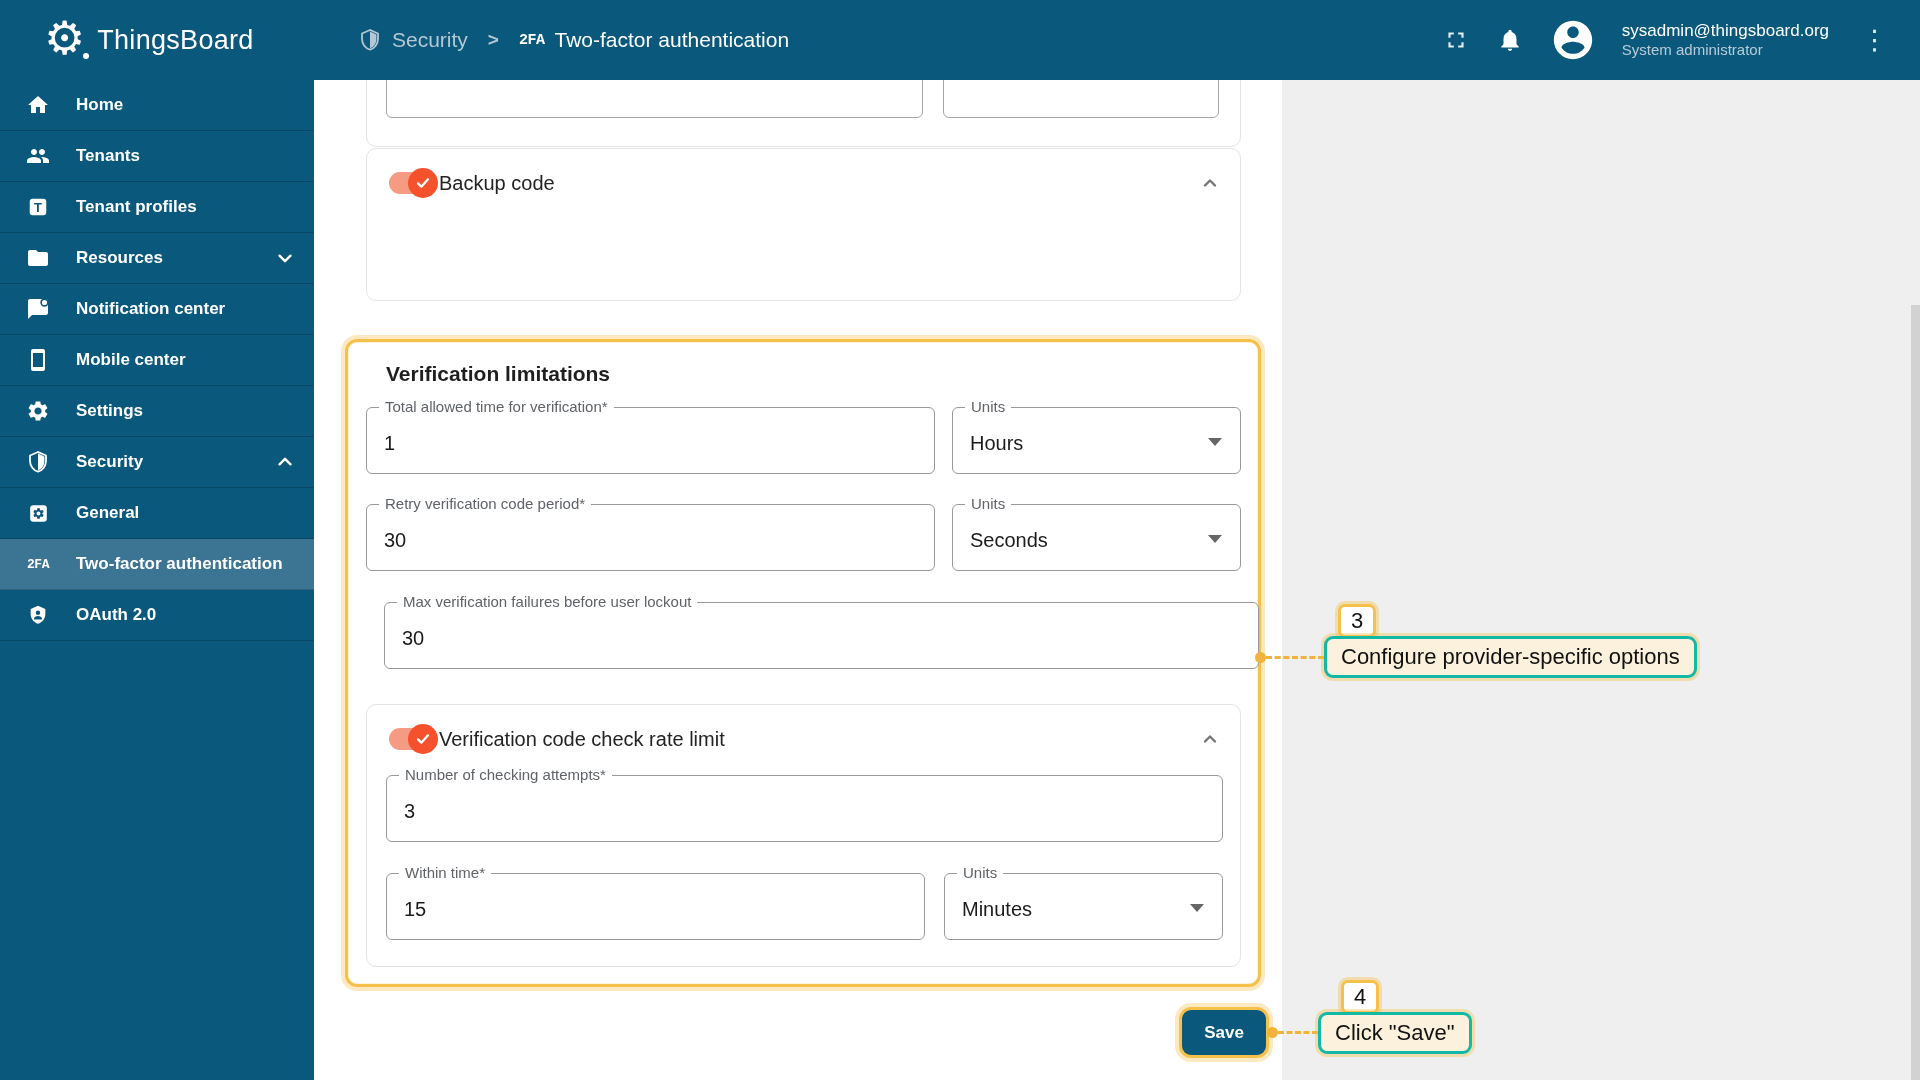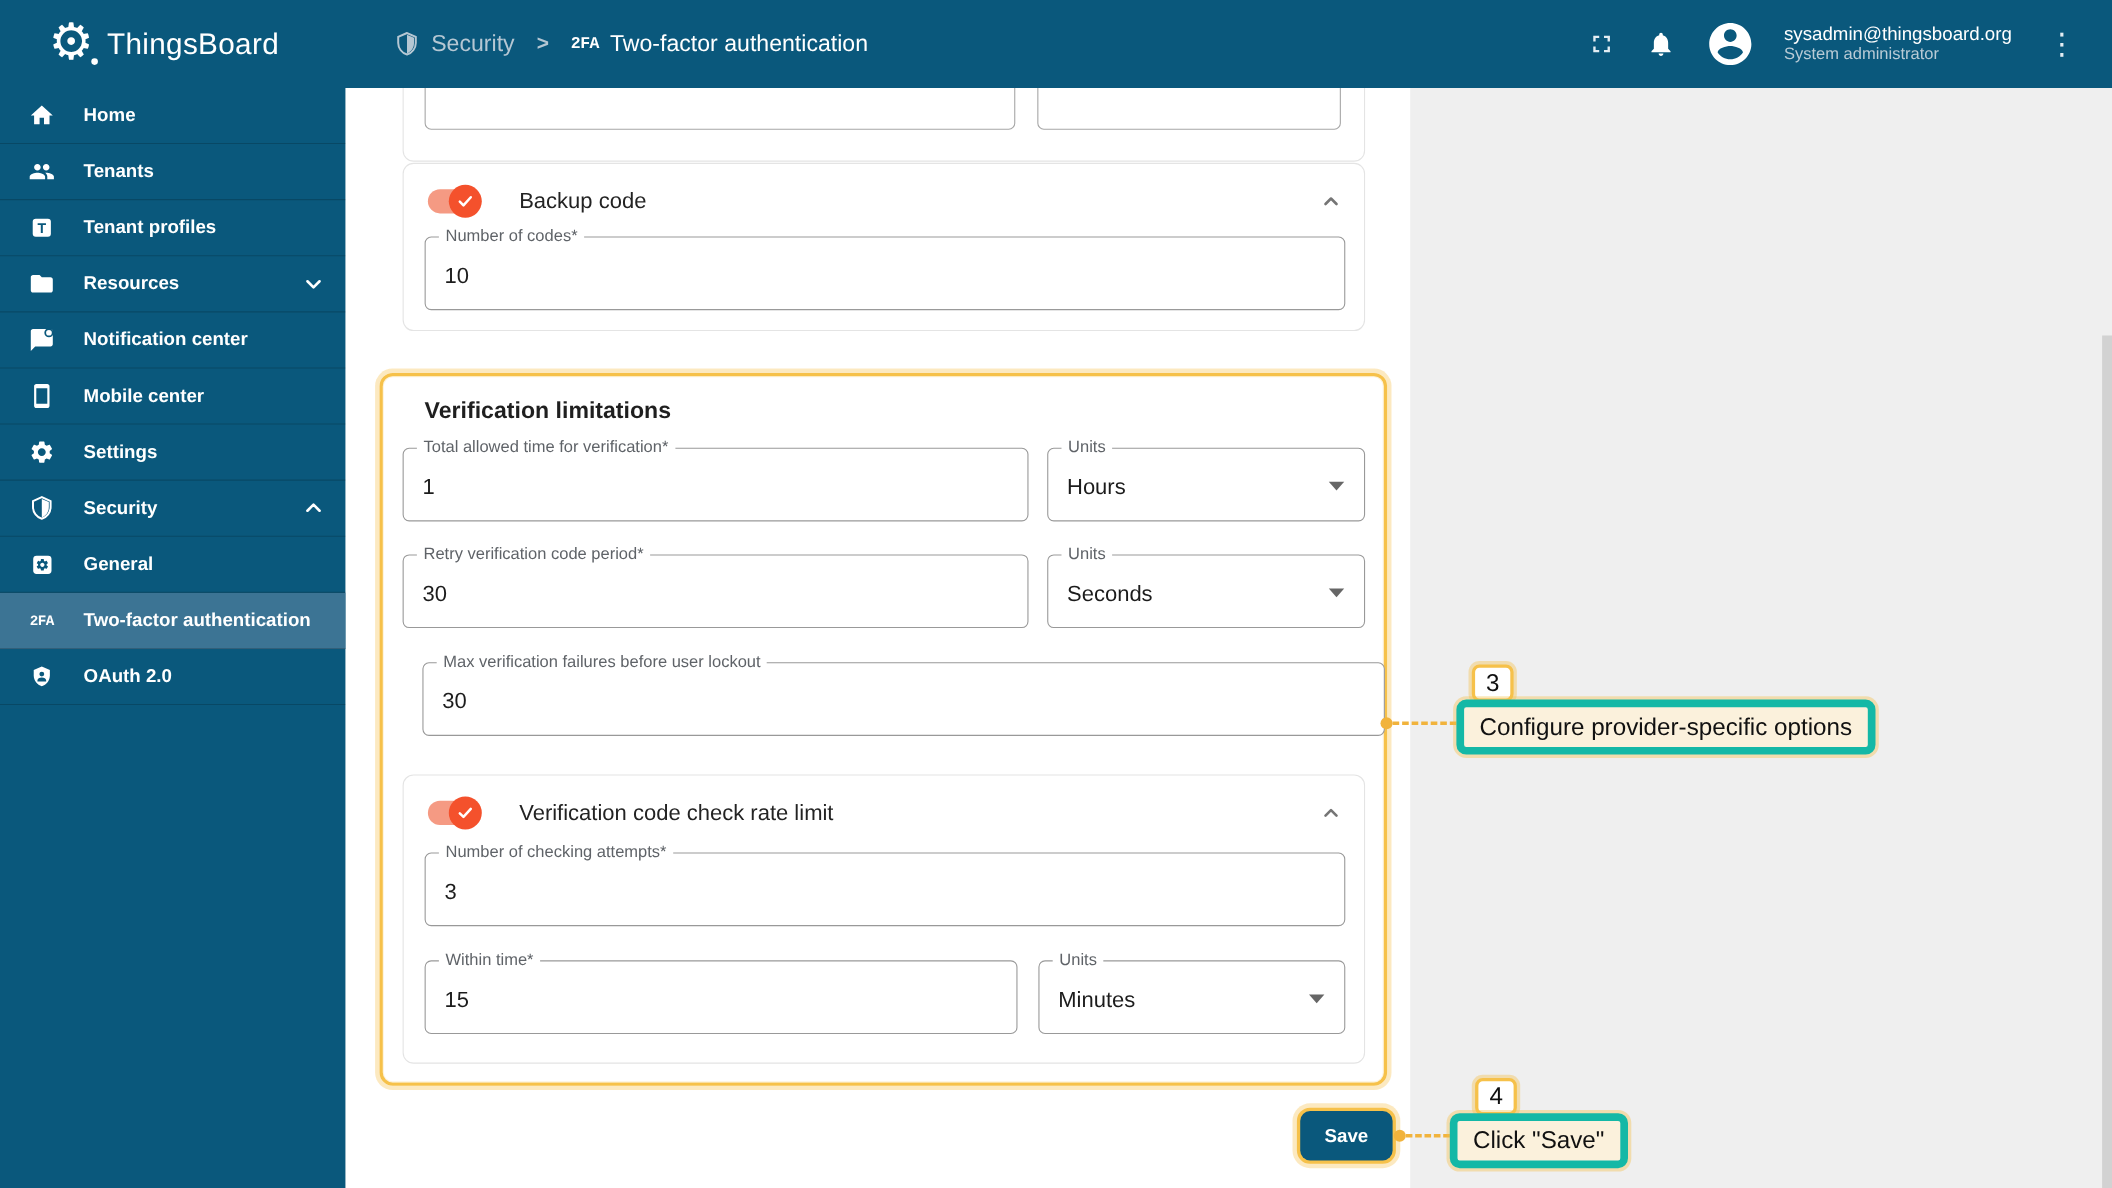--- a/index.html
+++ b/index.html
@@ -53,34 +53,34 @@
                border-left:7px solid transparent; border-right:7px solid transparent;
                border-top:8px solid #666; }
 
   
   .toggle { position:relative; width:46px; height:22px; border-radius:11px; background:#f59a83; flex:none; cursor:pointer; }
   .toggle .knob { position:absolute; right:-3px; top:-4px; width:30px; height:30px; border-radius:50%;
                   background:#f4512c; display:flex; align-items:center; justify-content:center; }
   .toggle .knob svg { width:16px; height:16px; }
 
   .card-head { position:absolute; left:22px; right:18px; top:18px; height:32px;
-               display:flex; align-items:center; gap:37px; }
+               display:flex; align-items:center; gap:4px; }
   .card-title { font-size:20px; color:#232323; flex:1; }
   .collapse { width:24px; height:24px; cursor:pointer; }
 
   .section-title { position:absolute; font-size:21px; font-weight:700; color:#1f1f1f; }
 
   
   .hl-rect { position:absolute; border:3px solid #f6c14a; border-radius:12px;
              box-shadow:0 0 0 4px rgba(246,193,74,.35), inset 0 0 0 1px rgba(246,193,74,.2); }
   .callout-dash { position:absolute; border-top:3px dashed #f1b33c; }
   .callout-dot { position:absolute; width:11px; height:11px; border-radius:50%; background:#f1b33c; }
   .co-badge { position:absolute; background:#fff; border:3px solid #f6c14a; border-radius:7px;
               font-size:22px; color:#111; padding:1px 10px; box-shadow:0 0 0 3px rgba(246,193,74,.4); }
-  .co-label { position:absolute; background:#fbf1dc; border:7px solid #14b8a6; border-radius:9px;
+  .co-label { position:absolute; background:#fbf1dc; border:3px solid #14b8a6; border-radius:9px;
               font-size:22px; color:#111; padding:5px 14px; white-space:nowrap;
               box-shadow:0 0 0 3px rgba(246,193,74,.4); }
 
   .save-btn { position:absolute; left:868px; top:930px; width:84px; height:45px; background:#0a587c;
               color:#fff; font-size:17px; font-weight:700; border:none; border-radius:9px; cursor:pointer;
               box-shadow:0 0 0 3px #f6c14a, 0 0 0 7px rgba(246,193,74,.35);
               font-family:"Liberation Sans",sans-serif; }
 
   .scroll-thumb { position:absolute; right:0; top:305px; width:9px; height:775px; background:#d2d2d2; z-index:40; }
 
@@ -266,24 +266,20 @@
             </svg>
         </span>
       </span>
       <span class="card-title">Backup code</span>
       <span class="collapse">
         <svg width="24" height="24" viewBox="0 0 24 24" fill="none" stroke="#757575" stroke-width="2.4" stroke-linecap="round" stroke-linejoin="round">
             <polyline points="7,14.5 12,9.5 17,14.5"></polyline>
           </svg>
       </span>
     </div>
-    <div class="fld" style="left:19px; top:66px; width:837px;">
-      <label>Number of codes*</label>
-      <div class="val">10</div>
-    </div>
   </div>
 
   <div class="hl-rect" style="left:31px; top:259px; width:916px; height:648px;"></div>
 
   <div class="section-title" style="left:52px; top:282px;margin-left:20px;">Verification limitations</div>
 
   <div class="fld" style="left:52px; top:327px; width:569px;">
     <label>Total allowed time for verification*</label>
     <div class="val">1</div>
   </div>

